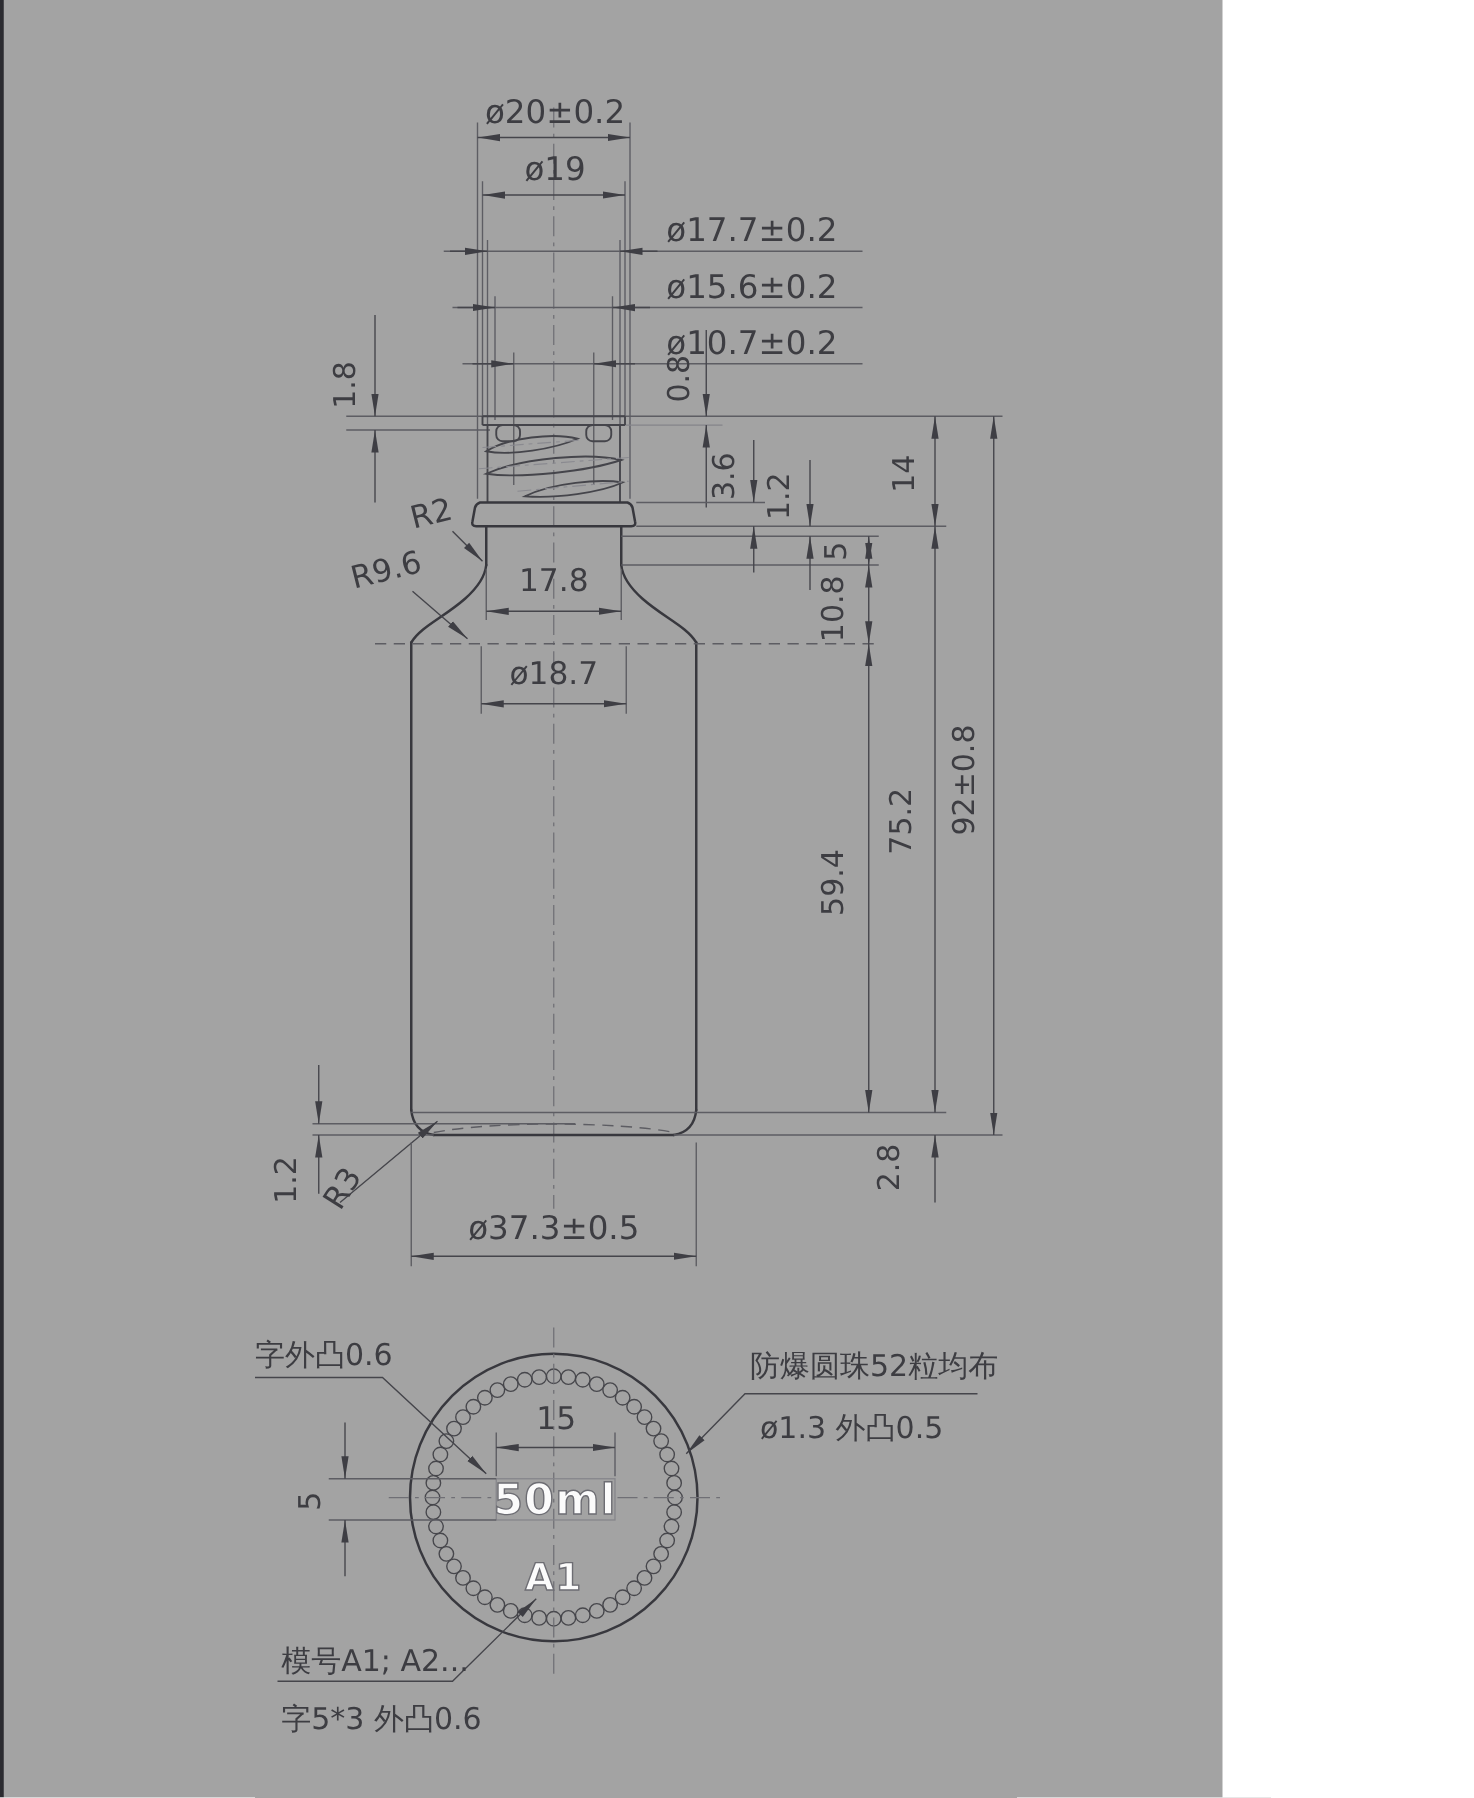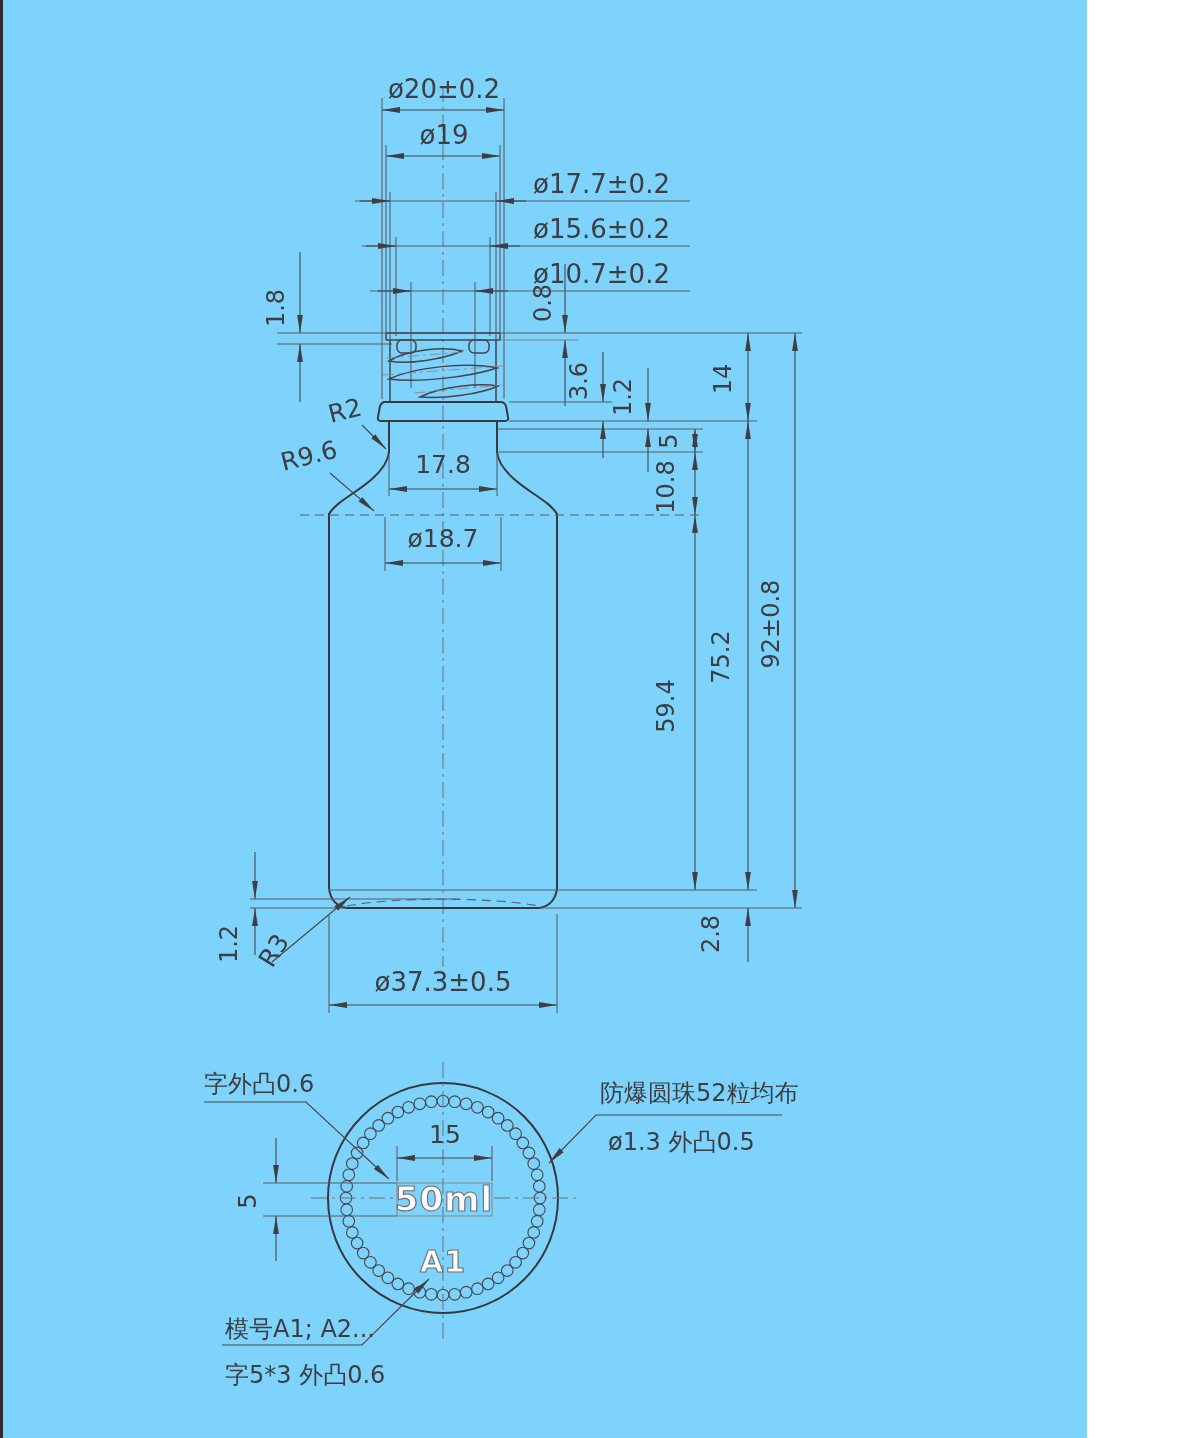--- a/index.html
+++ b/index.html
@@ -1,16 +1,16 @@
 <!DOCTYPE html>
 <html><head>
 <meta charset="utf-8">
 <style>
   html,body{margin:0;padding:0;background:#ffffff;}
-  .canvas{position:relative;width:1087px;height:1438px;background:#7dd3fc;overflow:hidden;
+  .canvas{position:relative;width:978px;height:1438px;background:#a3a3a3;overflow:hidden;
           font-family:"DejaVu Sans","Liberation Sans",sans-serif;}
   svg{position:absolute;inset:0;display:block;}
   svg text{fill:#3d3d42;font-family:"DejaVu Sans","Liberation Sans",sans-serif;}
   .outline{stroke:#38383e;stroke-width:2;fill:none;stroke-linecap:round;}
   .mid{stroke:#45454b;stroke-width:1.5;fill:none;}
   .thin{stroke:#5d5d63;stroke-width:1.1;fill:none;}
   .lite{stroke:#84848a;stroke-width:1;fill:none;}
   .dim{stroke:#45454b;stroke-width:1.1;fill:none;}
   .cl{stroke:#6f6f75;stroke-width:1;fill:none;stroke-dasharray:16 5 3 5;}
   .dash{stroke:#5d5d63;stroke-width:1.1;fill:none;stroke-dasharray:9 6;}

